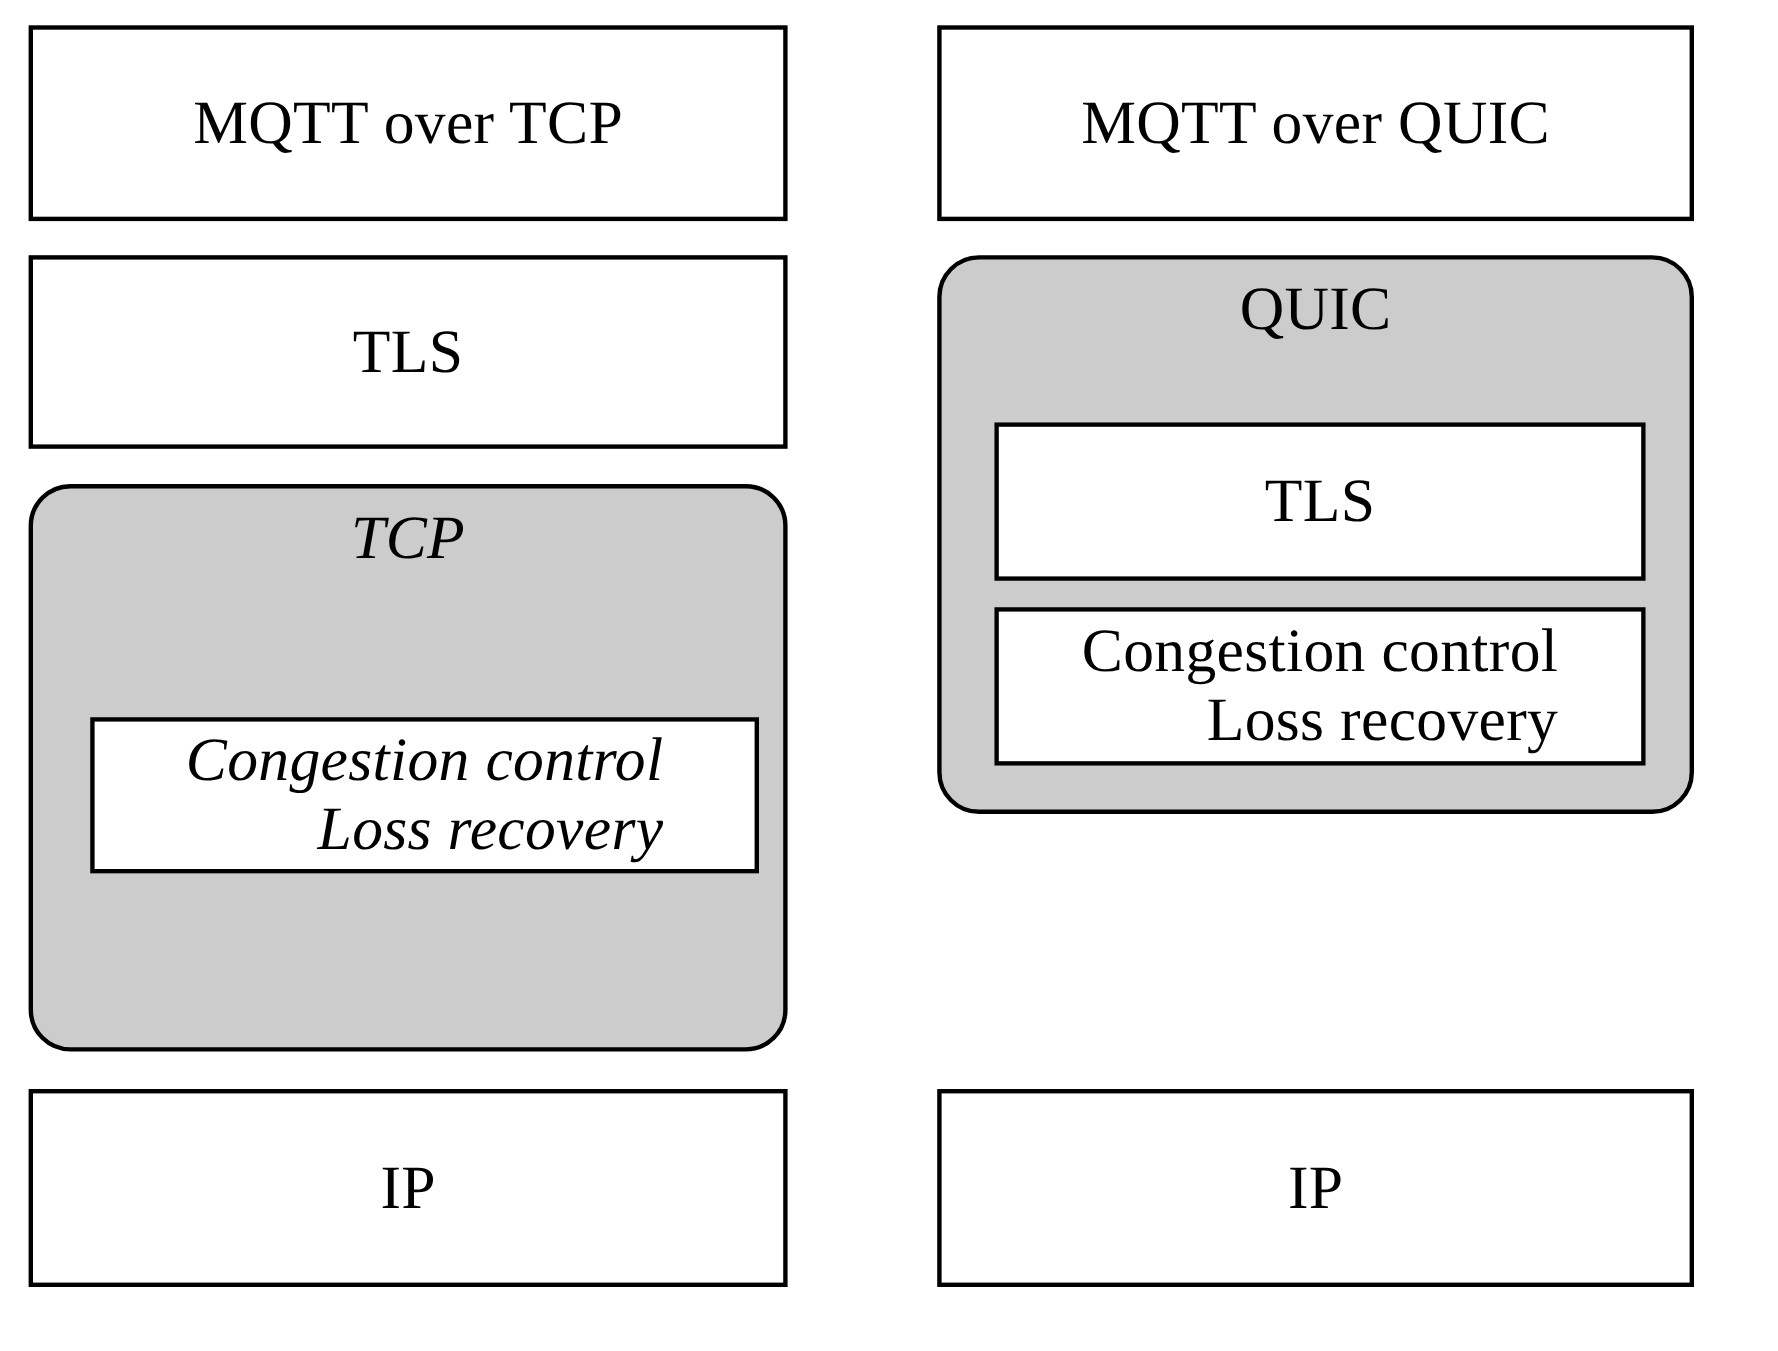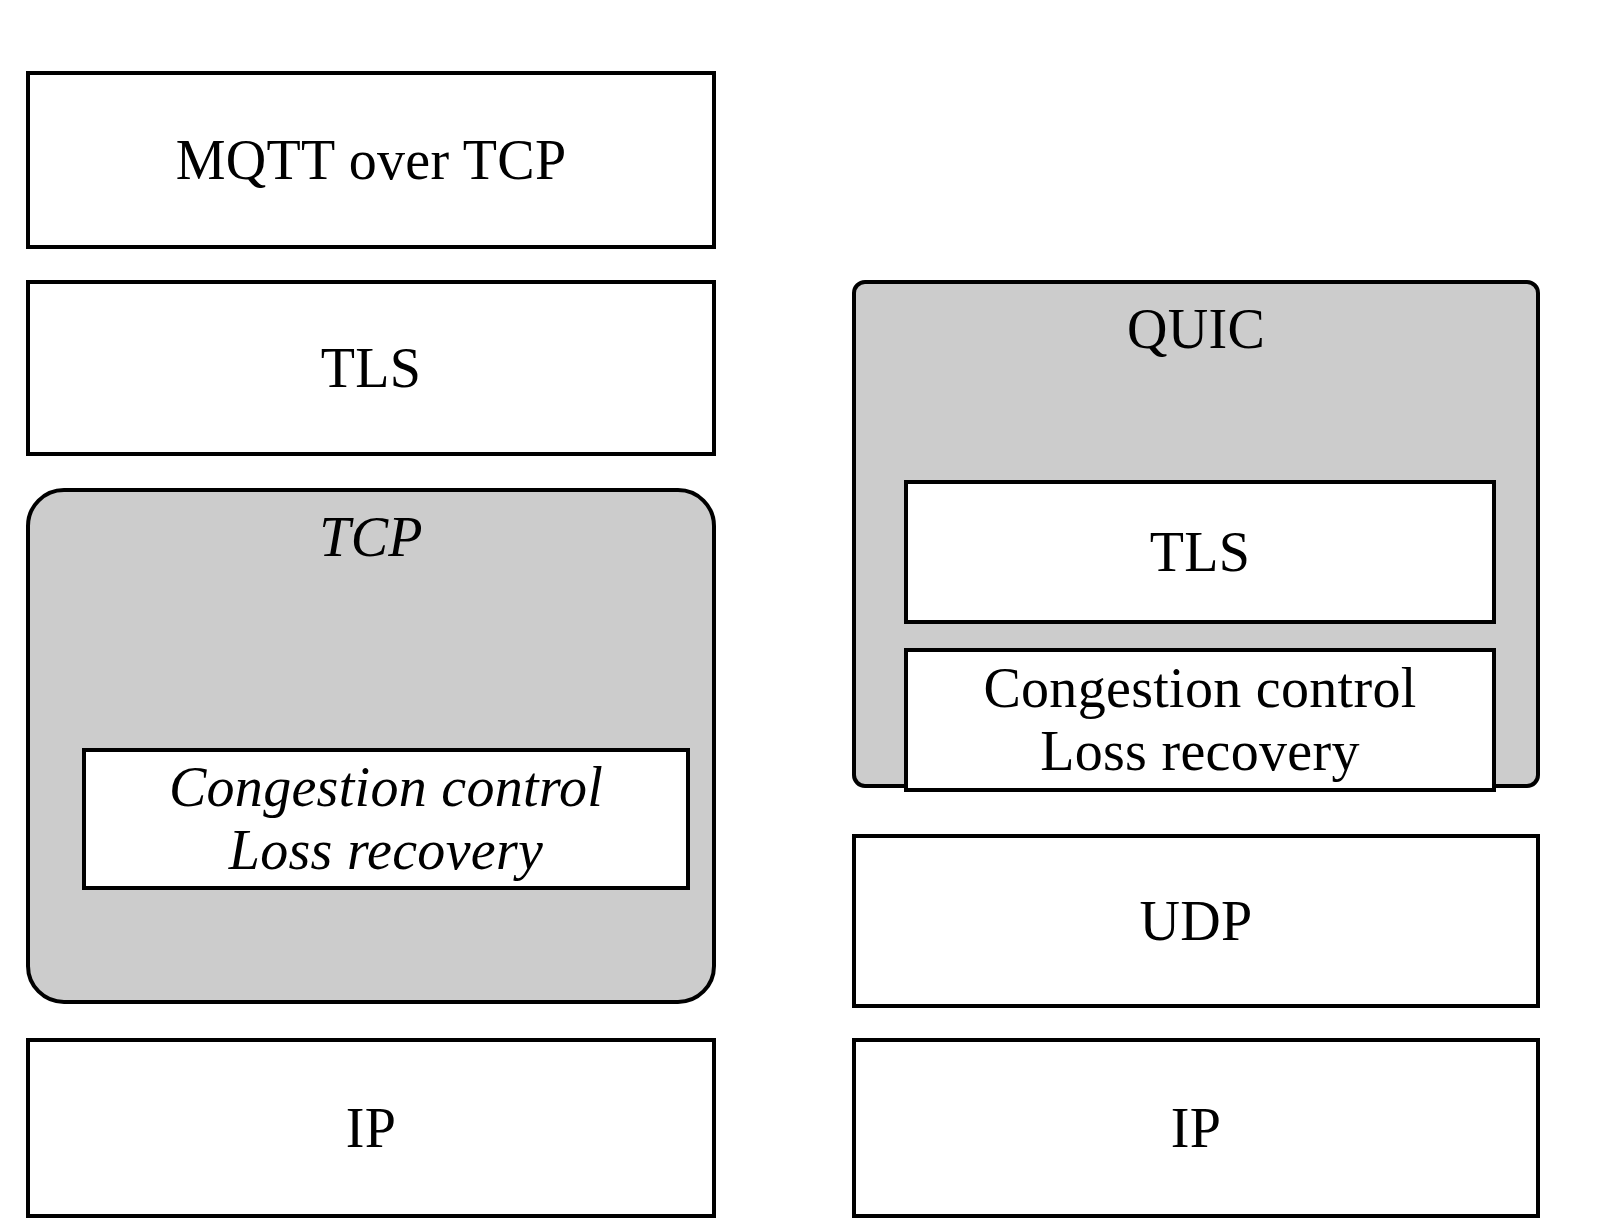--- a/index.html
+++ b/index.html
@@ -16,24 +16,23 @@
     overflow: hidden;
   }
   .box {
     position: absolute;
     box-sizing: border-box;
     border: 4px solid #000000;
     background: #ffffff;
     display: flex;
     align-items: center;
     justify-content: center;
-    text-align: center;
+    text-align: right;
     color: #000000;
     line-height: 1.12;
-    margin-top: 48px;
   }
   .box.shaded {
     background: #cccccc;
     border-radius: 38px;
     align-items: flex-start;
     justify-content: center;
   }
   .box.inner {
     border-width: 4px;
   }
@@ -49,21 +48,21 @@
 
   
   #mqtt-tcp      { left: 26px;  top: 23px;   width: 690px; height: 178px; }
   #tls-left      { left: 26px;  top: 232px;  width: 690px; height: 176px; }
   #tcp           { left: 26px;  top: 440px;  width: 690px; height: 516px; font-style: italic; }
   #cc-lr-left    { left: 52px;  top: 208px;  width: 608px; height: 142px; }
   #ip-left       { left: 26px;  top: 990px;  width: 690px; height: 180px; }
 
   
   #mqtt-quic     { left: 852px; top: 23px;   width: 688px; height: 178px; }
-  #quic          { left: 852px; top: 232px;  width: 688px; height: 508px; border-radius: 13px; }
+  #quic          { left: 852px; top: 232px;  width: 688px; height: 508px; }
   #tls-right     { left: 48px;  top: 148px;  width: 592px; height: 144px; }
   #cc-lr-right   { left: 48px;  top: 316px;  width: 592px; height: 144px; }
   #udp           { left: 852px; top: 786px;  width: 688px; height: 174px; }
   #ip-right      { left: 852px; top: 990px;  width: 688px; height: 180px; }
 </style>
 </head>
 <body>
 
 <div id="canvas">
 
@@ -80,33 +79,33 @@
     <div class="box inner" id="cc-lr-left">
       <span class="label">Congestion control
 Loss recovery</span>
     </div>
   </div>
 
   <div class="box" id="ip-left">
     <span class="label">IP</span>
   </div>
 
+  <div class="box" id="mqtt-quic">
+    <span class="label">MQTT over QUIC</span>
+  </div>
 
   <div class="box shaded" id="quic">
     <span class="label">QUIC</span>
     <div class="box inner" id="tls-right">
       <span class="label">TLS</span>
     </div>
     <div class="box inner" id="cc-lr-right">
       <span class="label">Congestion control
 Loss recovery</span>
     </div>
   </div>
 
-  <div class="box" id="udp">
-    <span class="label">UDP</span>
-  </div>
 
   <div class="box" id="ip-right">
     <span class="label">IP</span>
   </div>
 
 </div>
 
 </body></html>

